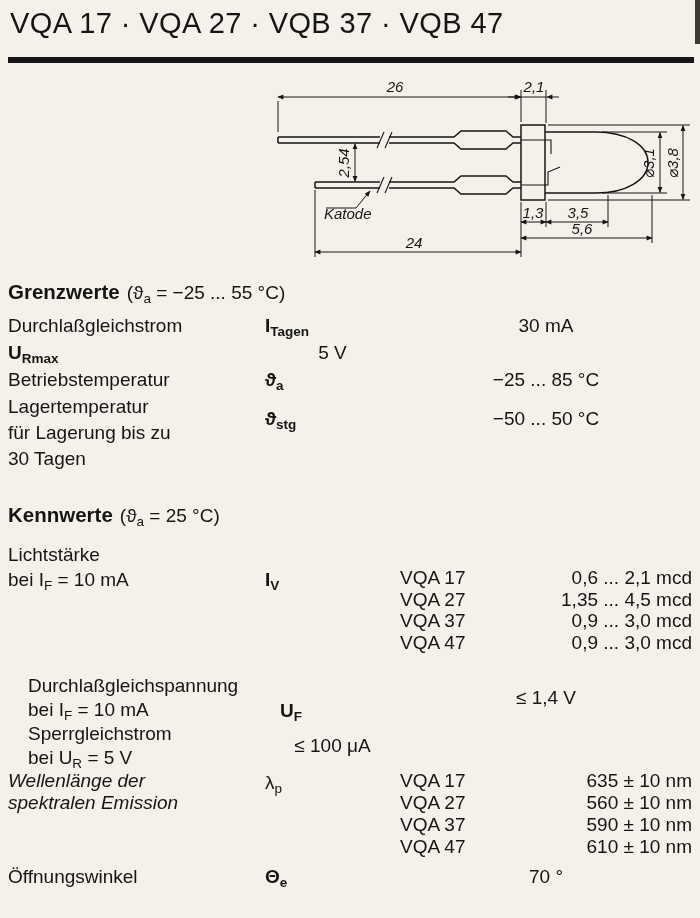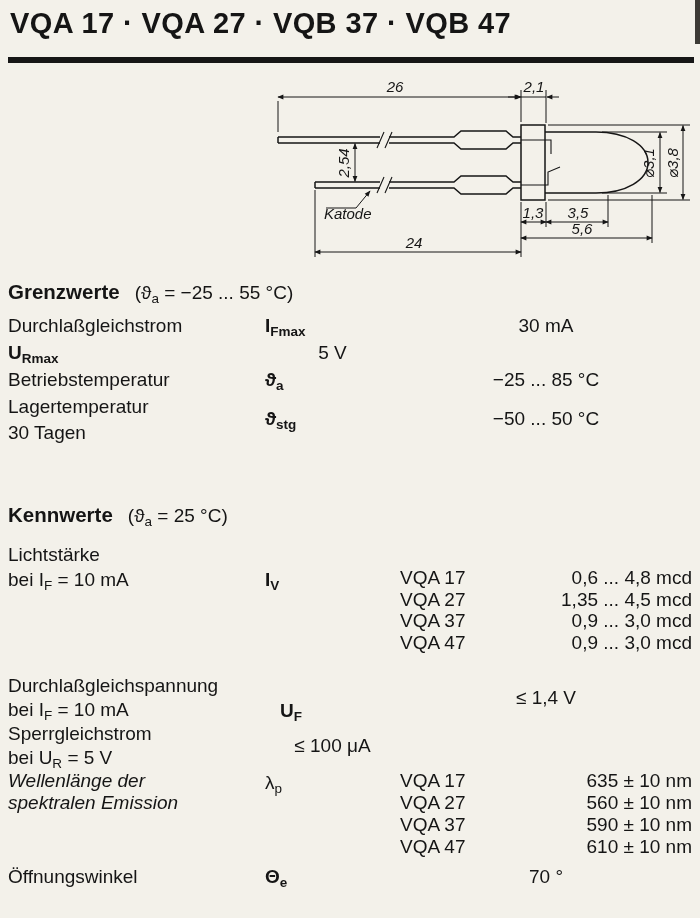--- a/index.html
+++ b/index.html
@@ -8,46 +8,46 @@
     position: relative;
     background: #f3f1ea;
     color: #151515;
     font-family: "Liberation Sans", "DejaVu Sans", sans-serif;
     overflow: hidden;
   }
   .abs { position: absolute; }
 
   .title {
     left: 10px; top: 7px;
-    font-size: 29px; font-weight: 700; letter-spacing: 0.4px;
+    font-size: 29px; font-weight: 400; letter-spacing: 0.4px;
     white-space: nowrap;
   }
   .rule { left: 8px; top: 57px; width: 686px; height: 6px; background: #161616; }
   .corner-mark { right: 0; top: 0; width: 5px; height: 44px; background: #3c3a35; }
 
   svg.drawing { left: 0; top: 75px; }
   svg text {
     font-family: "Liberation Sans", "DejaVu Sans", sans-serif;
     font-size: 15px; font-style: italic; fill: #161616;
   }
 
-  .heading { left: 8px; display: flex; align-items: baseline; gap: 15px; white-space: nowrap; }
+  .heading { left: 8px; display: flex; align-items: baseline; gap: 7px; white-space: nowrap; }
   .heading .hb { font-size: 20.5px; font-weight: 700; }
   .heading .hc { font-size: 19px; }
 
   .sbs { font-size: 13.5px; position: relative; top: 4px; }
 
   .row {
     position: absolute; left: 8px; width: 684px;
     display: grid; grid-template-columns: 257px 135px 1fr;
     font-size: 19px; line-height: 26px;
   }
   .lbl div { line-height: 26px; }
   .lbl.lh25 div { line-height: 25px; }
-  .lbl.lh24 div { line-height: 24px; }
+  .lbl.lh24 div { line-height: 24px; margin-left: 20px; }
   .lbl.lh22 div { line-height: 22px; font-style: italic; }
   .symc { font-weight: 700; white-space: nowrap; }
   .symc.rg { font-weight: 400; }
   .val { text-align: center; white-space: nowrap; }
   .val.b { font-weight: 400; }
   .items .item { display: flex; line-height: 21.5px; }
   .items .item .t { width: 112px; white-space: nowrap; }
   .items .item .v { flex: 1; text-align: right; white-space: nowrap; }
   .pt11 { padding-top: 11px; }
   .pt12 { padding-top: 12px; }
@@ -136,59 +136,60 @@
   </g>
 </svg>
 
 <div class="abs heading" style="top:280px">
   <span class="hb">Grenzwerte</span>
   <span class="hc"><span>(ϑ</span><span class="sbs">a</span><span> = −25 ... 55 °C)</span></span>
 </div>
 
 <div class="row" style="top:313px">
   <div class="lbl">Durchlaßgleichstrom</div>
-  <div class="symc"><span>I</span><span class="sbs">Fmax</span></div>
+  <div class="symc"><span>I</span><span class="sbs">Tagen</span></div>
   <div class="val">30 mA</div>
 </div>
 
 <div class="row" style="top:340px">
   <div class="symc"><span>U</span><span class="sbs">Rmax</span></div>
   <div class="val">5 V</div>
 </div>
 
 <div class="row" style="top:367px">
   <div class="lbl">Betriebstemperatur</div>
   <div class="symc"><span>ϑ</span><span class="sbs">a</span></div>
   <div class="val">−25 ... 85 °C</div>
 </div>
 
 <div class="row" style="top:394px">
   <div class="lbl">
     <div>Lagertemperatur</div>
+    <div>für Lagerung bis zu</div>
     <div>30 Tagen</div>
   </div>
   <div class="symc pt12"><span>ϑ</span><span class="sbs">stg</span></div>
   <div class="val pt12">−50 ... 50 °C</div>
 </div>
 
 <div class="abs heading" style="top:503px">
   <span class="hb">Kennwerte</span>
   <span class="hc"><span>(ϑ</span><span class="sbs">a</span><span> = 25 °C)</span></span>
 </div>
 
 <div class="row" style="top:542px">
   <div class="lbl lh25">
     <div>Lichtstärke</div>
     <div><span>bei I</span><span class="sbs">F</span><span> = 10 mA</span></div>
   </div>
   <div class="symc pt25"><span>I</span><span class="sbs">V</span></div>
   <div class="items pt25">
     <div class="item">
         <span class="t">VQA 17</span>
-        <span class="v">0,6 ... 4,8 mcd</span>
+        <span class="v">0,6 ... 2,1 mcd</span>
       </div>
     <div class="item">
         <span class="t">VQA 27</span>
         <span class="v">1,35 ... 4,5 mcd</span>
       </div>
     <div class="item">
         <span class="t">VQA 37</span>
         <span class="v">0,9 ... 3,0 mcd</span>
       </div>
     <div class="item">

